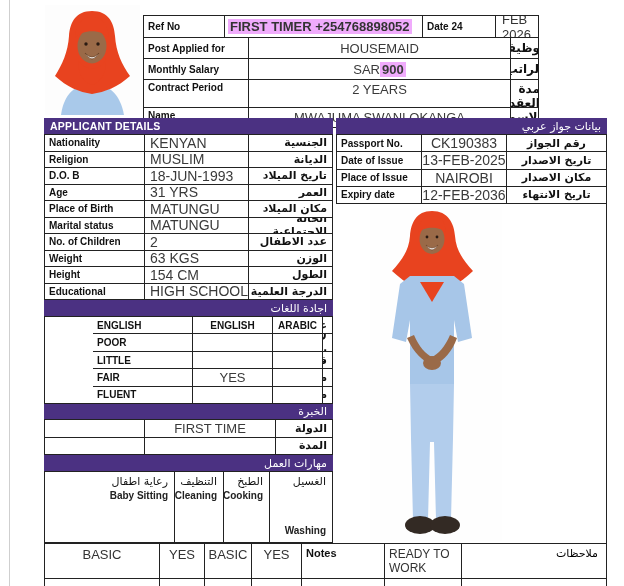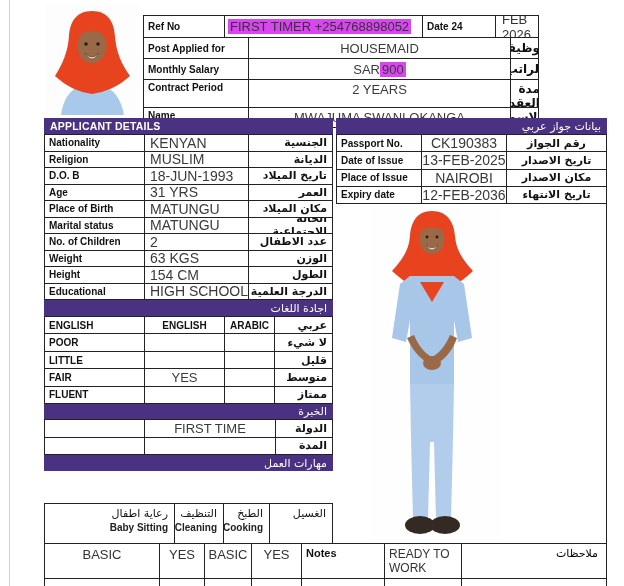--- a/index.html
+++ b/index.html
@@ -12,21 +12,21 @@
   .row { display:flex; flex:1; border-top:1px solid #222; min-height:0; }
   .row:first-child { border-top:none; }
   .cell { border-left:1px solid #222; display:flex; align-items:center; overflow:hidden; }
   .cell:first-child { border-left:none; }
 
   .lbl { font-weight:bold; font-size:10px; color:#111; padding-left:4px; }
   .val { font-size:14px; color:#3a3a3a; justify-content:center; }
   .val-lg { font-size:13px; }
   .ar { font-size:11px; color:#111; direction:rtl; font-family:"DejaVu Sans", sans-serif; justify-content:center;font-weight:bold; }
   .ar-right { justify-content:flex-start; padding-right:5px; } 
-  .hl { background:#d946ef; padding:0 2px; }
+  .hl { background:#f0abfc; padding:0 2px;font-weight:bold; }
 
   .bar { position:absolute; background:#4b3182; color:#fff; display:flex; align-items:center; }
   .bar .en { font-weight:bold; font-size:10.5px; padding-left:6px; letter-spacing:.2px; }
   .bar .arb { width:100%; text-align:right; direction:rtl; font-size:11px; padding:0 6px;
               font-family:"DejaVu Sans", sans-serif; }
 
   
   .t-top { left:143px; top:15px; width:396px; height:113px; }
   .t-top .row { flex:none; }
   .r-ref { height:21px; } .r-post { height:21px; } .r-sal { height:21px; }
@@ -50,32 +50,32 @@
   
   .t-app { left:44px; top:134px; width:289px; height:166px; }
   .t-app .c1 { width:99px; } .t-app .c2 { width:104px; justify-content:flex-start; padding-left:5px; }
   .t-app .c3 { flex:1; }
 
   
   .t-pass { left:336px; top:134px; width:271px; height:70px; }
   .t-pass .c1 { width:84px; } .t-pass .c2 { width:85px; } .t-pass .c3 { flex:1; }
 
   
-  .t-lang { left:44px; top:316px; width:289px; height:88px; }
+  .t-lang { left:44px; top:316px; width:289px; height:88px;padding-left:48px; }
   .t-lang .c1 { width:99px; } .t-lang .c2 { width:80px; justify-content:center; }
   .t-lang .c3 { width:50px; } .t-lang .c4 { flex:1; }
   .t-lang .hdr { font-weight:bold; font-size:10px; color:#111; justify-content:flex-start; padding-left:4px; }
   .t-lang .hdr.mid { justify-content:center; padding-left:0; }
 
   
   .t-exp { left:44px; top:419px; width:289px; height:36px; }
   .t-exp .c1 { width:99px; } .t-exp .c2 { width:131px; justify-content:center; } .t-exp .c3 { flex:1; }
 
   
-  .t-skill { left:44px; top:471px; width:289px; height:56px;margin-top:32px; }
+  .t-skill { left:44px; top:471px; width:289px; height:72px; }
   .t-skill .cell { flex-direction:column; align-items:flex-end; justify-content:flex-start; padding:3px 6px 0 0; }
   .t-skill .c1 { width:129px; } .t-skill .c2 { width:49px; } .t-skill .c3 { width:46px; } .t-skill .c4 { flex:1;gap:35px; }
   .sk-ar { font-size:11px; direction:rtl; font-family:"DejaVu Sans", sans-serif; color:#111; line-height:14px; }
   .sk-en { font-size:10px; font-weight:600; color:#222; line-height:13px; }
 
   
   .t-bot { left:44px; top:543px; width:563px; height:43px; border-bottom:none; }
   .t-bot .row1 { height:34px; flex:none; }
   .t-bot .row2 { flex:1; }
   .t-bot .cell { align-items:flex-start; padding-top:3px; }

